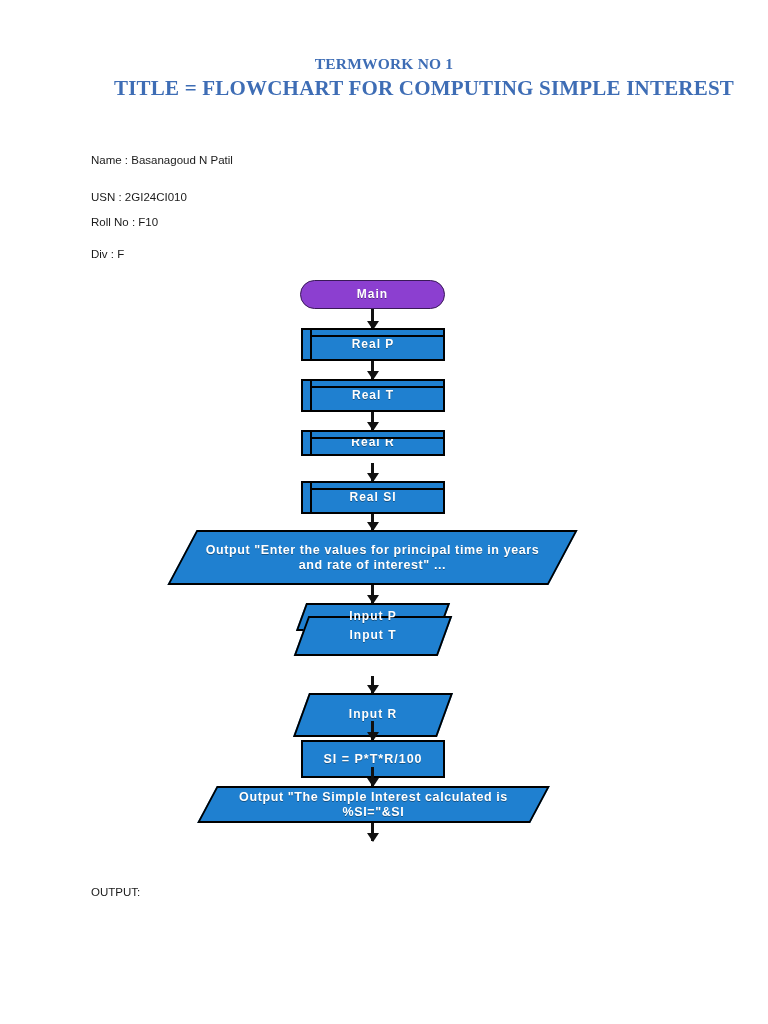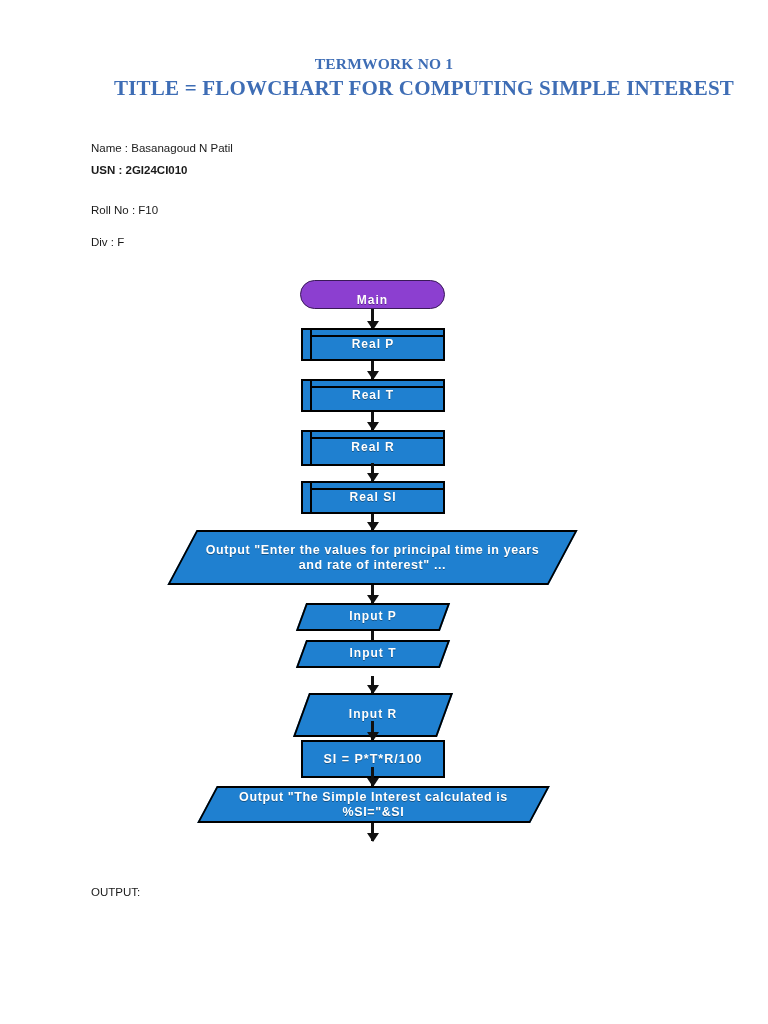--- a/index.html
+++ b/index.html
@@ -38,23 +38,24 @@
   #heading-2 { top: 76px; font-size: 21px; padding-left: 40px; }
 
   
   .meta-line {
     position: absolute;
     left: 91px;
     font-family: "Liberation Sans", sans-serif;
     font-size: 11.5px;
     color: #1a1a1a;
     white-space: nowrap;
+    margin-top: 12px;
   }
   #meta-0 { top: 142px; }
-  #meta-1 { top: 164px; font-weight: bold; }
+  #meta-1 { top: 179px; }
   #meta-2 { top: 204px; }
   #meta-3 { top: 236px; }
 
   #output-label {
     position: absolute;
     left: 91px;
     top: 886px;
     font-family: "Liberation Sans", sans-serif;
     font-size: 11.5px;
     color: #1a1a1a;
@@ -177,42 +178,42 @@
   <div class="doc-heading" id="heading-1">TERMWORK NO 1</div>
   <div class="doc-heading" id="heading-2">TITLE = FLOWCHART FOR COMPUTING SIMPLE INTEREST</div>
 
   <div class="meta-line" id="meta-0">Name : Basanagoud N Patil</div>
   <div class="meta-line" id="meta-1">USN : 2GI24CI010</div>
   <div class="meta-line" id="meta-2">Roll No : F10</div>
   <div class="meta-line" id="meta-3">Div : F</div>
 
   <div class="flowchart">
 
-    <div class="node terminator" style="left:300px; top:280px; width:145px; height:29px;align-items:flex-end;">
+    <div class="node terminator" style="left:300px; top:280px; width:145px; height:29px;">
       <span>Main</span>
     </div>
     <div class="arrow" style="left:371px; top:309px; height:20px;">
         <i class="head"></i>
       </div>
 
     <div class="node declare" style="left:301px; top:328px; width:144px; height:33px;">
       <span>Real P</span>
     </div>
     <div class="arrow" style="left:371px; top:361px; height:18px;">
         <i class="head"></i>
       </div>
 
     <div class="node declare" style="left:301px; top:379px; width:144px; height:33px;">
       <span>Real T</span>
     </div>
     <div class="arrow" style="left:371px; top:412px; height:18px;">
         <i class="head"></i>
       </div>
 
-    <div class="node declare" style="left:301px; top:430px; width:144px; height:36px;">
+    <div class="node declare" style="left:301px; top:430px; width:144px; height:26px;">
       <span>Real R</span>
     </div>
     <div class="arrow" style="left:371px; top:463px; height:18px;">
         <i class="head"></i>
       </div>
 
     <div class="node declare" style="left:301px; top:481px; width:144px; height:33px;">
       <span>Real SI</span>
     </div>
     <div class="arrow" style="left:371px; top:514px; height:16px;">
@@ -228,21 +229,21 @@
       </div>
 
     <div class="node io" style="left:301px; top:603px; width:144px; height:28px;">
       <span class="skew"></span>
       <span class="io-text">Input P</span>
     </div>
     <div class="arrow" style="left:371px; top:631px; height:17px;">
         <i class="head"></i>
       </div>
 
-    <div class="node io" style="left:301px; top:640px; width:144px; height:28px;">
+    <div class="node io" style="left:301px; top:616px; width:144px; height:40px;">
       <span class="skew"></span>
       <span class="io-text">Input T</span>
     </div>
     <div class="arrow" style="left:371px; top:676px; height:17px;">
         <i class="head"></i>
       </div>
 
     <div class="node io" style="left:301px; top:693px; width:144px; height:44px;">
       <span class="skew"></span>
       <span class="io-text">Input R</span>

